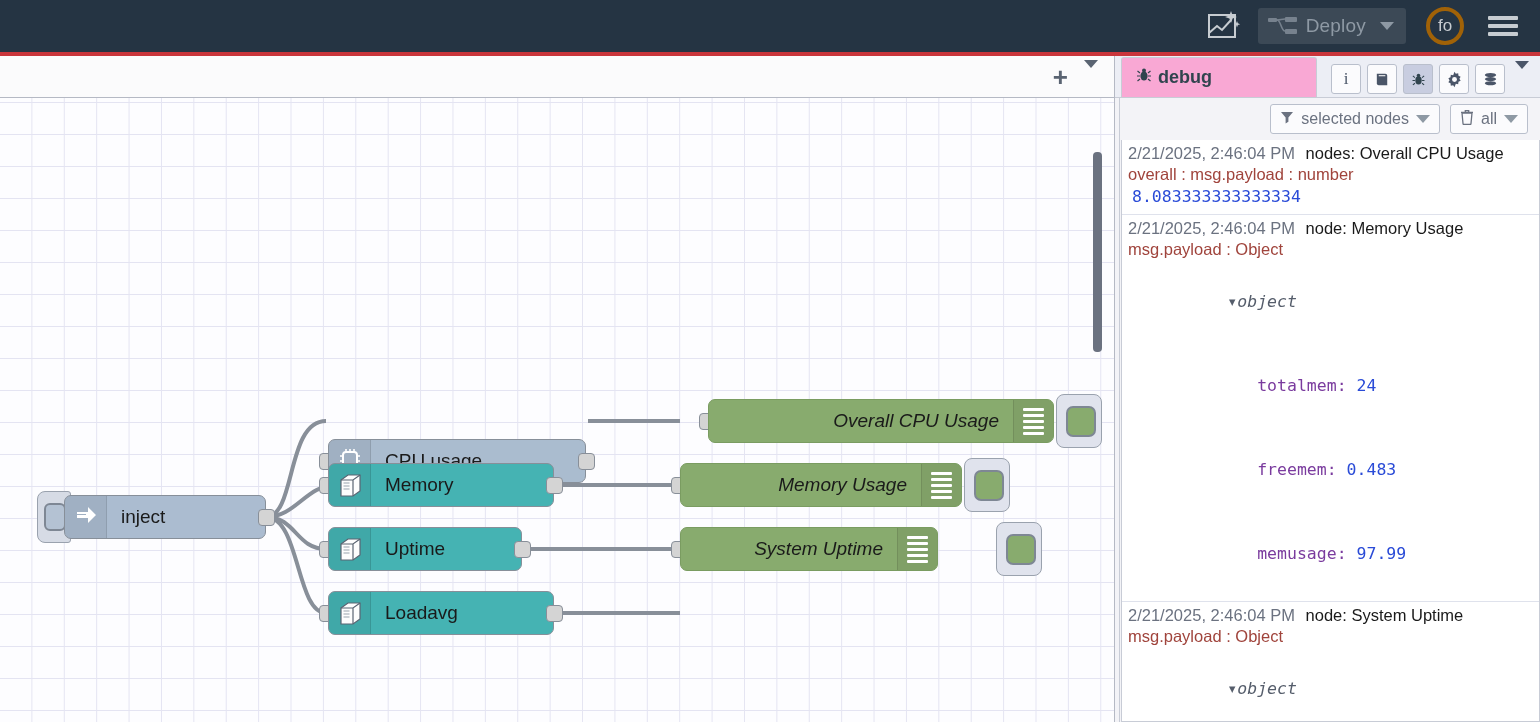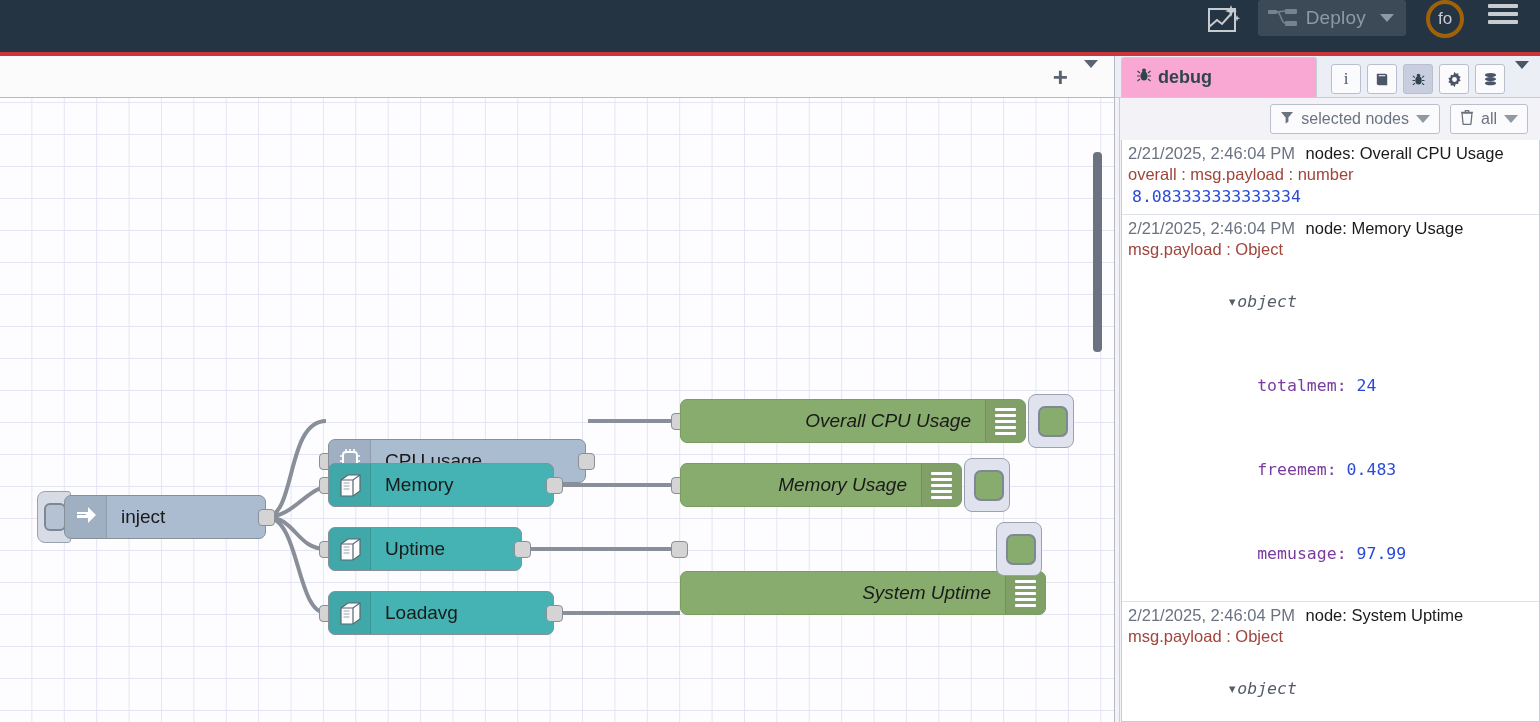--- a/index.html
+++ b/index.html
@@ -7,21 +7,21 @@
     width: 1540px; height: 722px;
     font-family: "Liberation Sans", sans-serif;
     background: #fff; overflow: hidden;
   }
   .app { position: relative; width: 1540px; height: 722px; }
 
   
   .header {
     position: absolute; top: 0; left: 0; width: 1540px; height: 52px;
     background: #253443;
-    display: flex; justify-content: flex-end;
+    display: flex; align-items: center; justify-content: flex-end;
   }
   .header-red {
     position: absolute; top: 52px; left: 0; width: 1540px; height: 4px;
     background: #c9353b;
   }
   .hdr-btn {
     display: flex; align-items: center; justify-content: center;
     color: #c7ccd1; cursor: pointer;
   }
   .magic-icon { width: 44px; height: 40px; margin-right: 14px; }
@@ -380,21 +380,21 @@
               <g stroke="#9aa3ad" stroke-width="1.2">
                 <path d="M7.5 12 h6 M7.5 15 h6 M7.5 18 h6"></path>
               </g>
             </svg>
           </div>
           <div class="node-label">Loadavg</div>
         </div>
         <div class="port out"></div>
       </div>
 
-      <div class="node debug" style="left:680px; top:301px; width:346px;border-radius:8px;">
+      <div class="node debug" style="left:708px; top:301px; width:346px;border-radius:8px;">
         <div class="port in"></div>
         <div class="node-body" style="width:346px;">
           <div class="node-label right">Overall CPU Usage</div>
           <div class="debug-lines">
             <span></span>
               <span></span>
               <span></span>
               <span></span>
               <span></span>
           </div>
@@ -416,21 +416,21 @@
               <span></span>
           </div>
         </div>
         <div class="debug-btn" style="left:284px;">
             <i></i>
           </div>
       </div>
 
       <div class="node debug" style="left:680px; top:429px; width:314px;">
         <div class="port in"></div>
-        <div class="node-body" style="width:366px;margin-top:44px;">
+        <div class="node-body" style="width:258px;">
           <div class="node-label right">System Uptime</div>
           <div class="debug-lines">
             <span></span>
               <span></span>
               <span></span>
               <span></span>
               <span></span>
           </div>
         </div>
         <div class="debug-btn" style="left:316px;">

